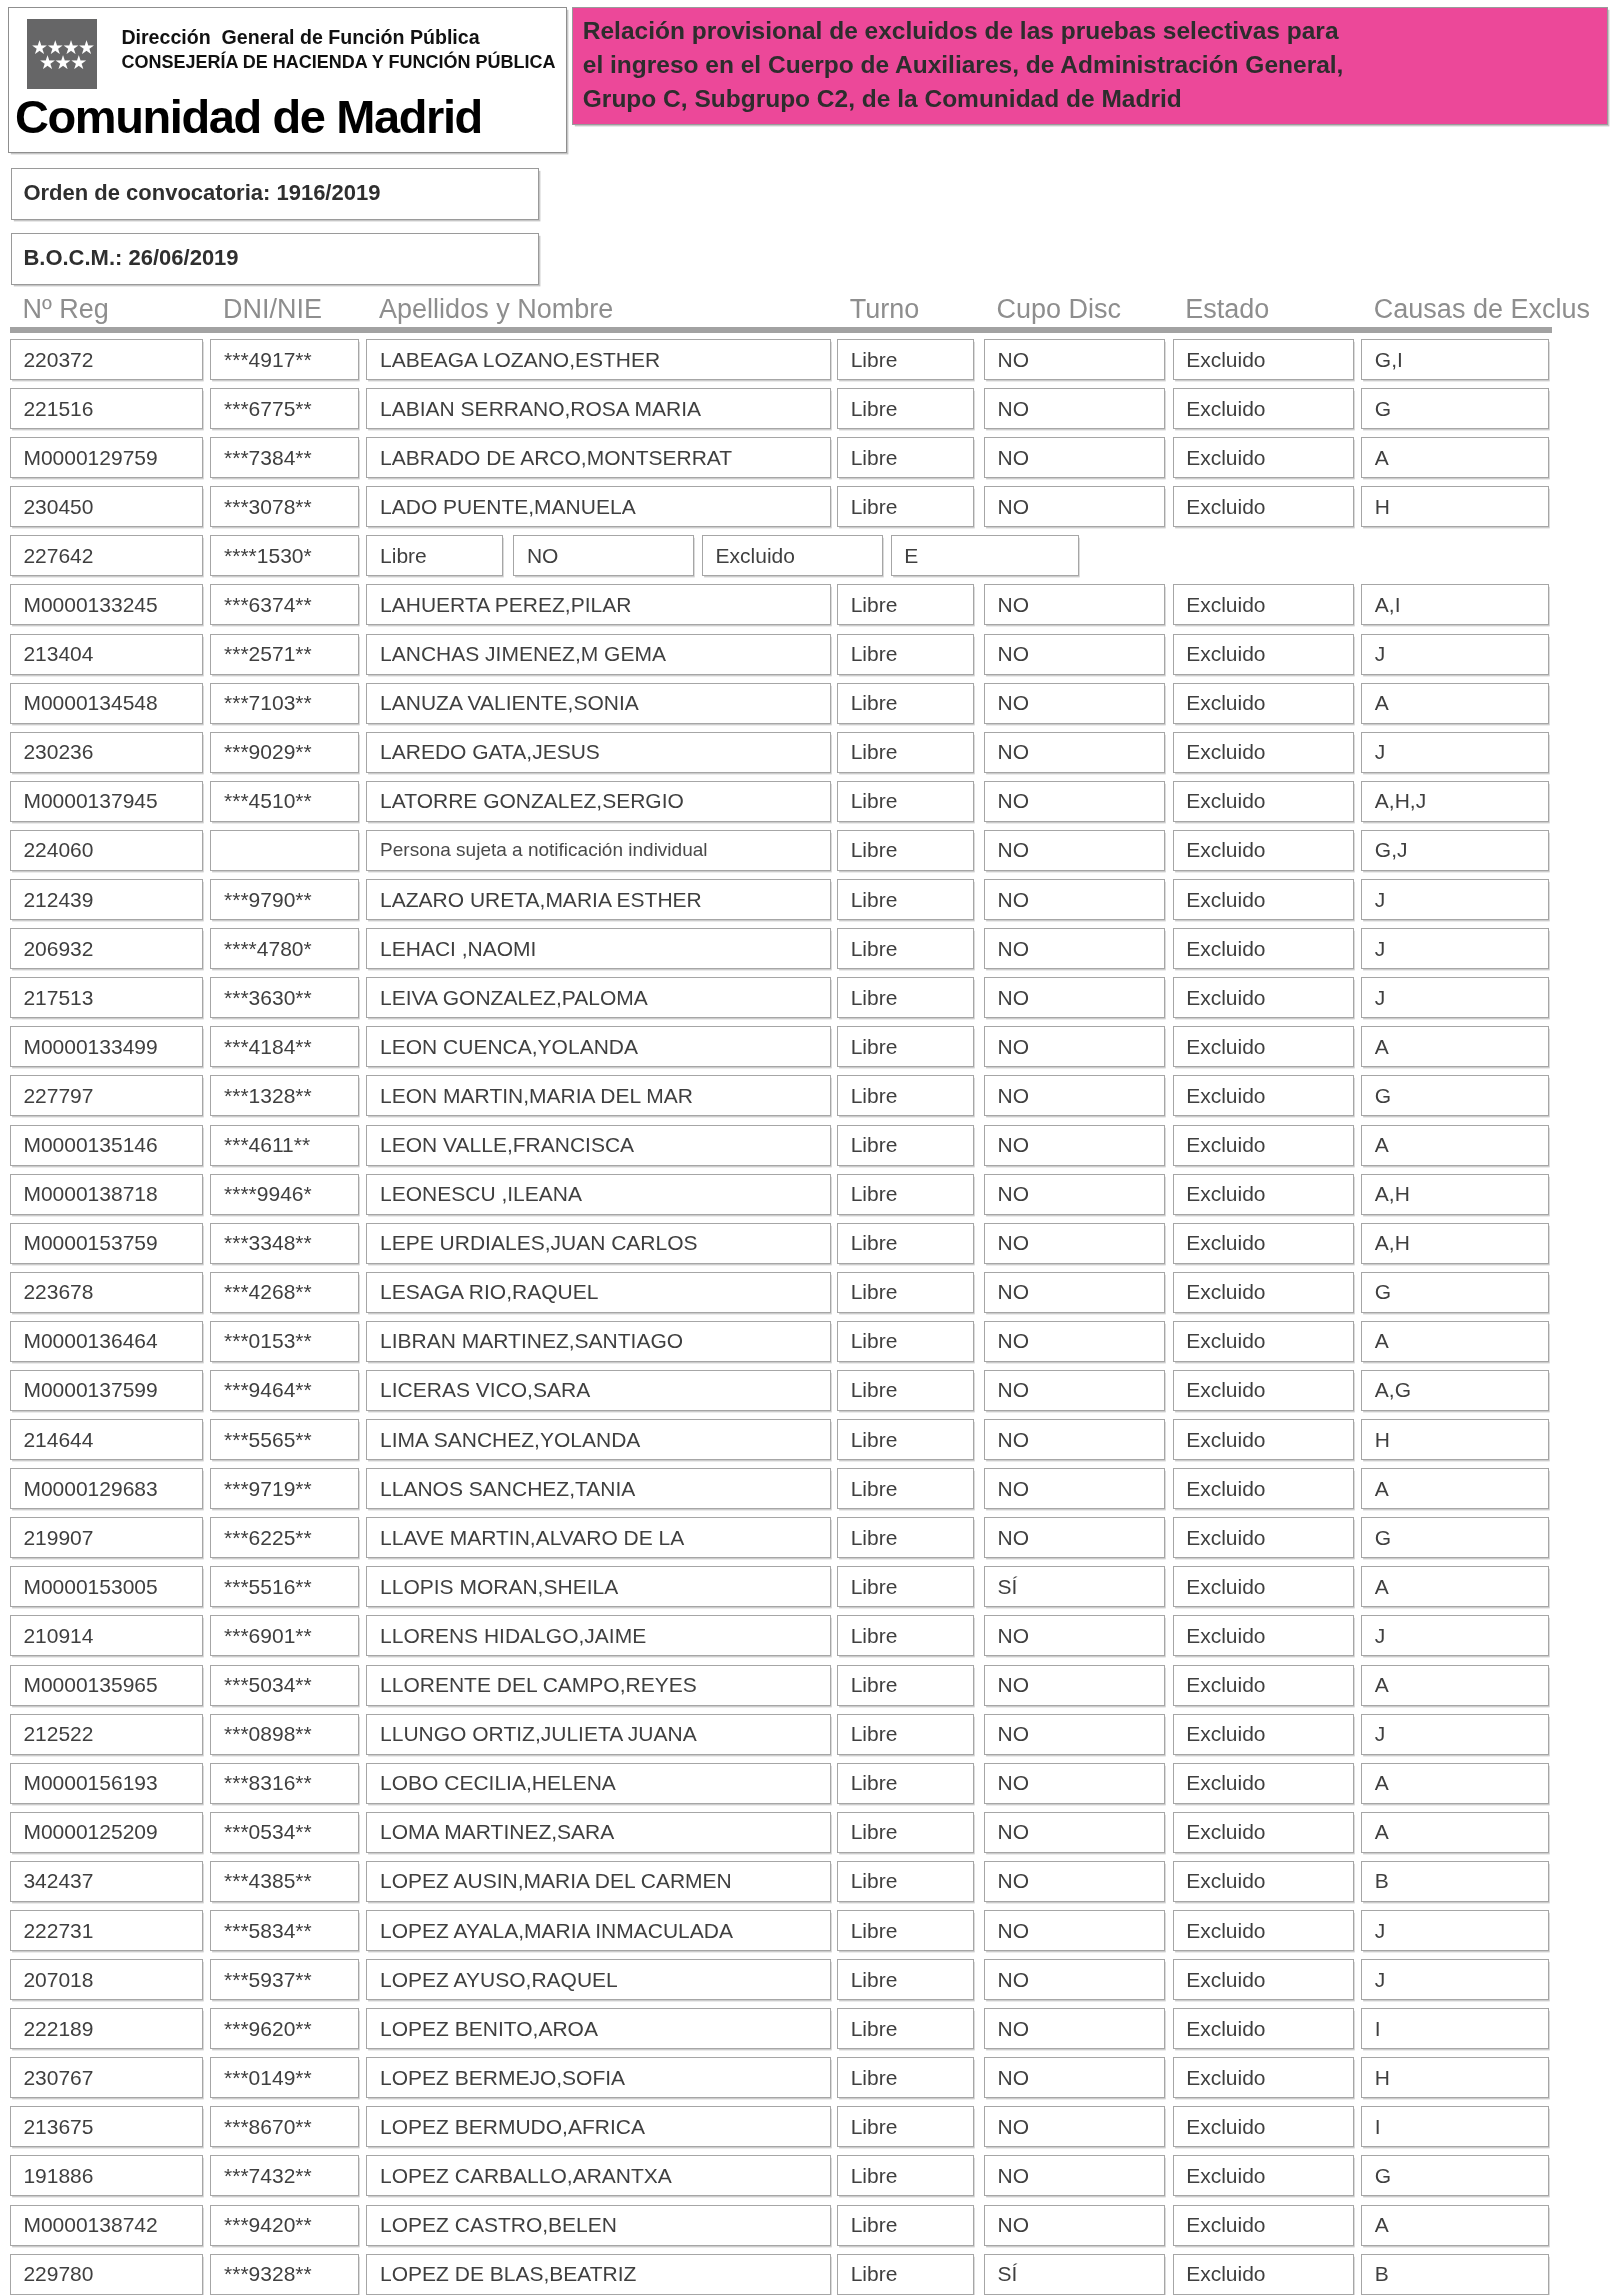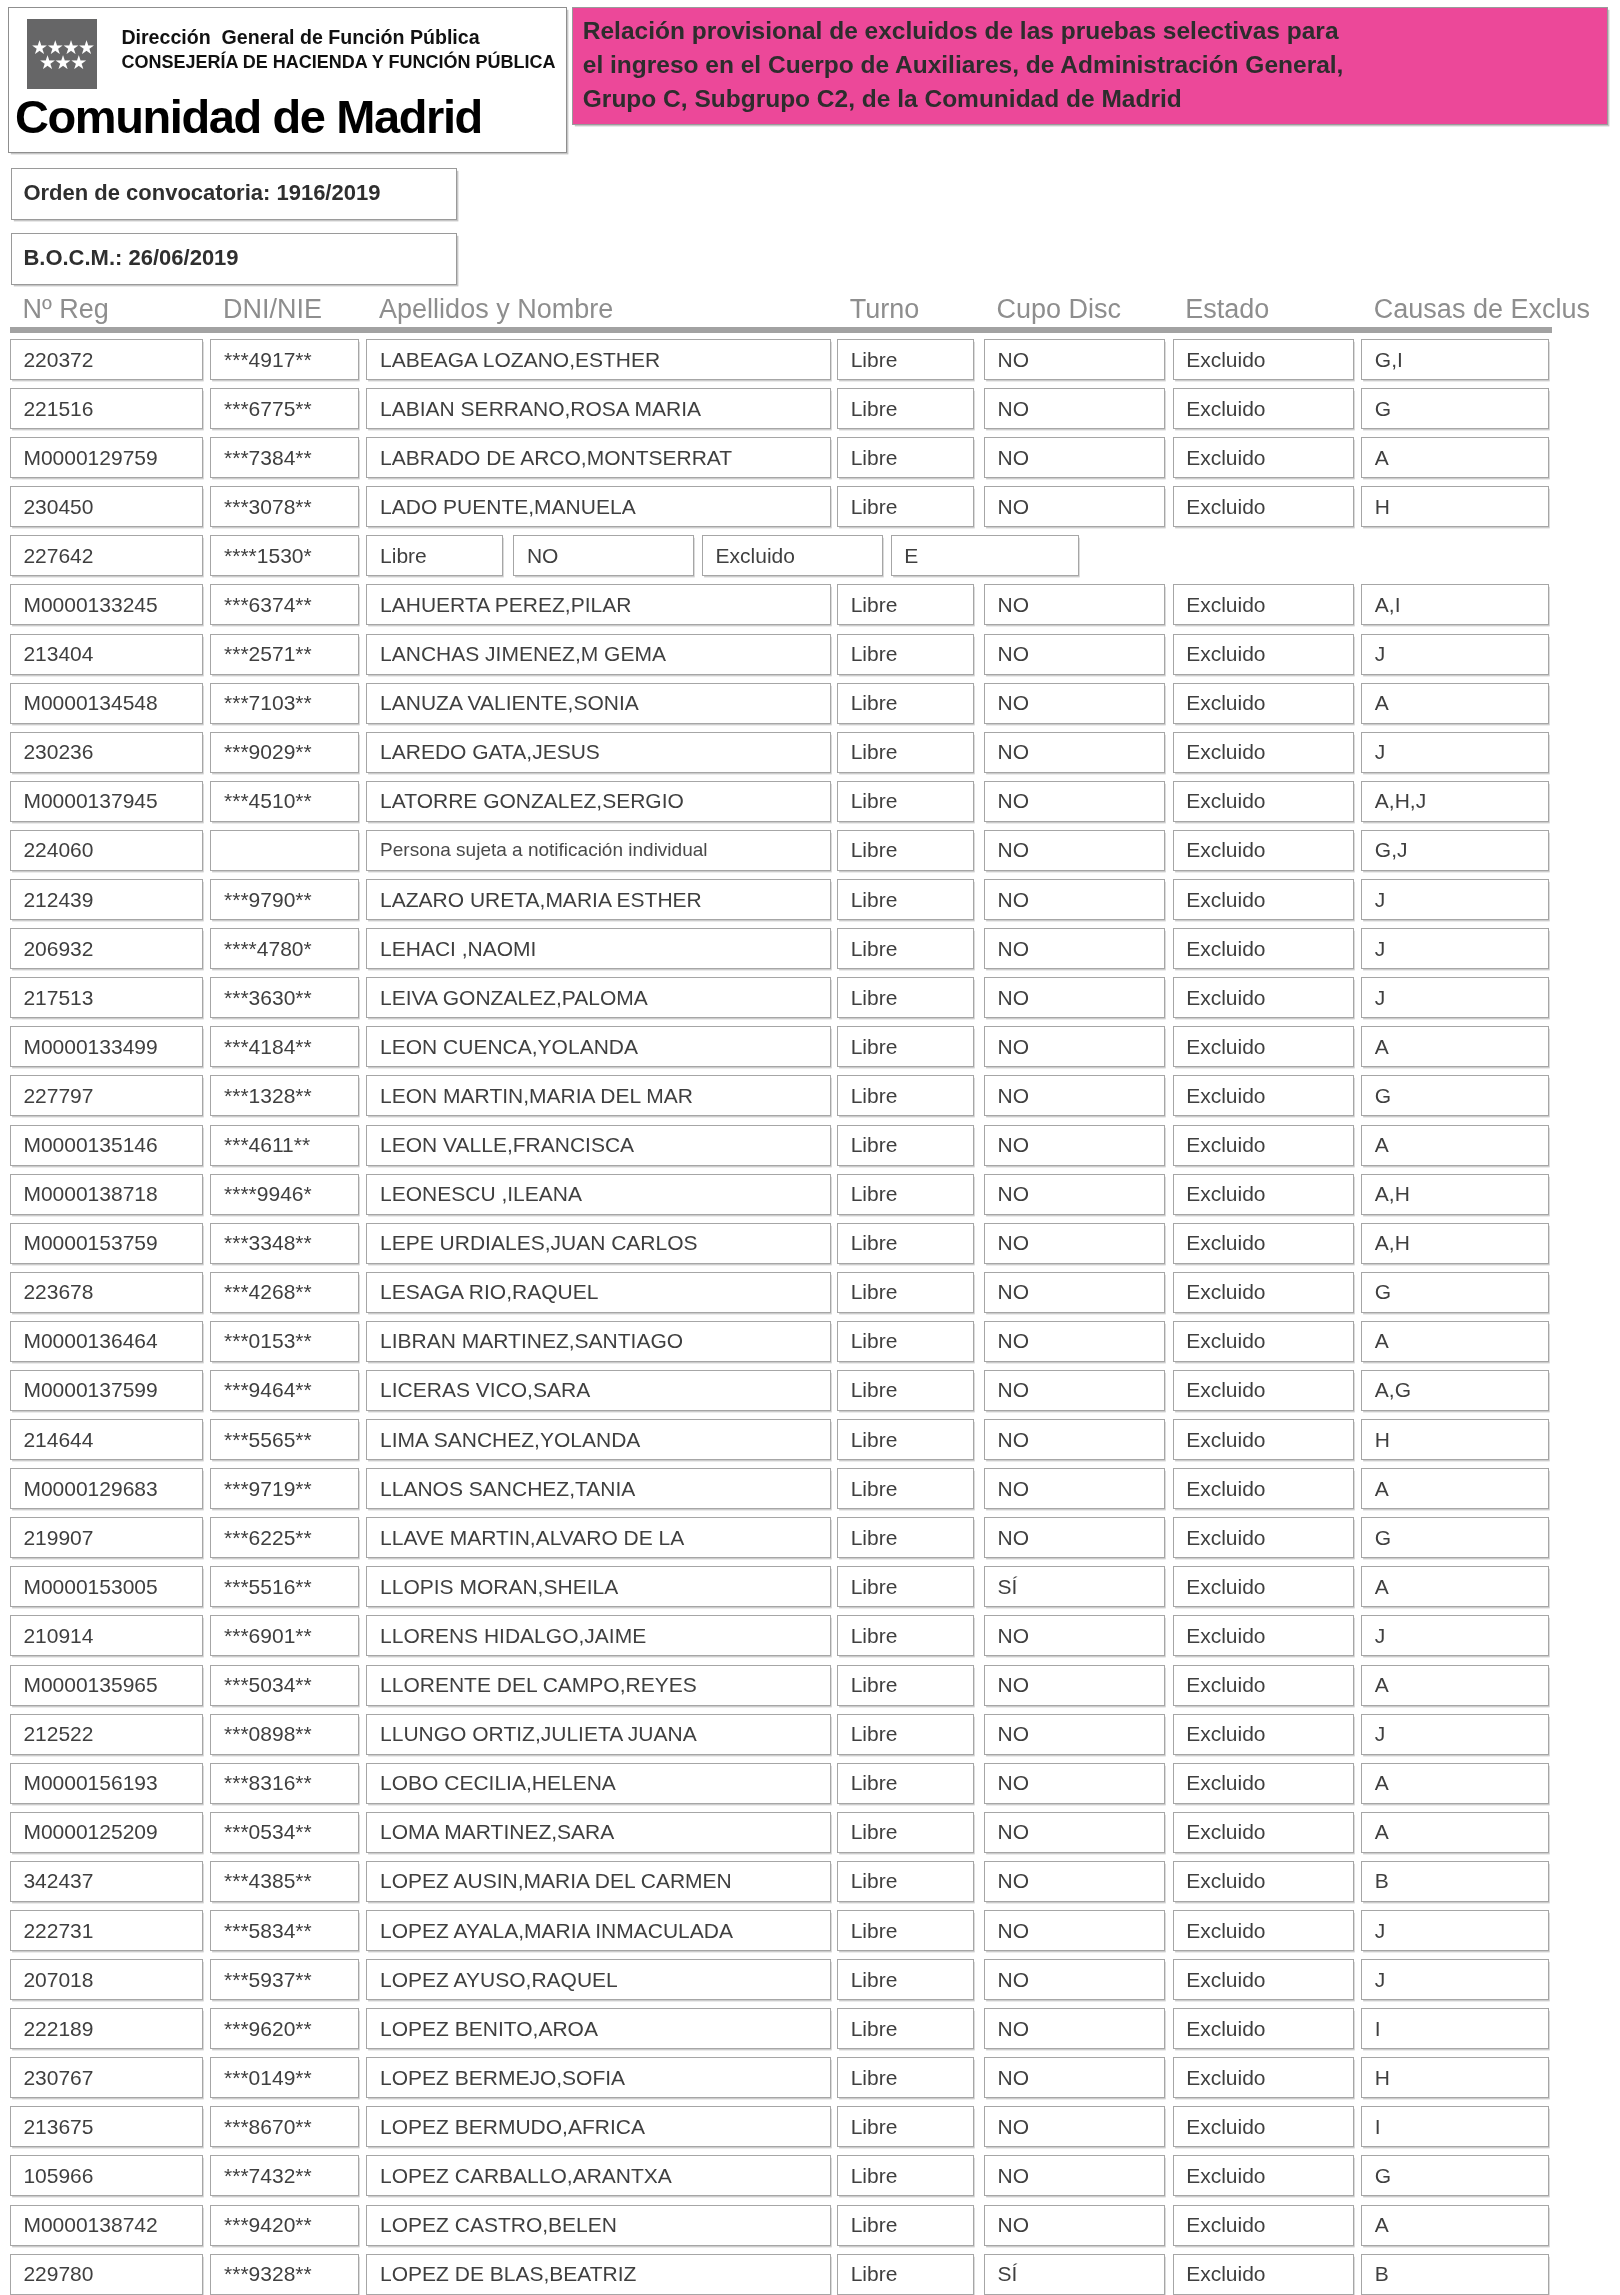--- a/index.html
+++ b/index.html
@@ -18,21 +18,21 @@
   .org-line2{font-size:18px;line-height:24px;white-space:pre;}
   .org-name{position:absolute;left:5.6px;top:81px;font-weight:bold;font-size:47px;
             letter-spacing:-1.4px;color:#000;white-space:nowrap;}
 
   .title-box{position:absolute;left:572px;top:7px;width:1036px;height:118px;
              border:1.4px solid #9a9a9a;box-shadow:2.1px 2.1px 0 -0.7px #c6c6c6;box-sizing:border-box;
              padding:5.6px 9.8px;background:#ec4899;}
   .title-line{font-weight:bold;font-size:24.5px;line-height:34px;color:#2d2d2d;white-space:nowrap;}
 
   
-  .info-box{position:absolute;left:11.2px;width:446px;height:52px;border:1.4px solid #9a9a9a;
+  .info-box{position:absolute;left:11.2px;width:528px;height:52px;border:1.4px solid #9a9a9a;
             box-shadow:2.1px 2.1px 0 -0.7px #c6c6c6;box-sizing:border-box;background:#fff;
             font-weight:bold;font-size:22px;color:#2f2f2f;line-height:48px;padding-left:11.2px;
             white-space:nowrap;overflow:hidden;}
   .info-orden{top:168px;}
   .info-bocm{top:233px;}
 
   
   .chead{position:absolute;left:9.8px;top:297px;display:flex;color:#8e8e8e;font-size:27px;line-height:24px;}
   .chead span{display:block;box-sizing:border-box;padding-left:12.6px;white-space:nowrap;}
   .thick-rule{position:absolute;left:9.8px;top:327px;width:1542px;height:5.6px;background:#a2a2a2;}
@@ -417,21 +417,21 @@
       <div class="trow">
         <div class="cell c1">213675</div>
         <div class="cell c2">***8670**</div>
         <div class="cell c3">LOPEZ BERMUDO,AFRICA</div>
         <div class="cell c4">Libre</div>
         <div class="cell c5">NO</div>
         <div class="cell c6">Excluido</div>
         <div class="cell c7">I</div>
       </div>
       <div class="trow">
-        <div class="cell c1">105966</div>
+        <div class="cell c1">191886</div>
         <div class="cell c2">***7432**</div>
         <div class="cell c3">LOPEZ CARBALLO,ARANTXA</div>
         <div class="cell c4">Libre</div>
         <div class="cell c5">NO</div>
         <div class="cell c6">Excluido</div>
         <div class="cell c7">G</div>
       </div>
       <div class="trow">
         <div class="cell c1">M0000138742</div>
         <div class="cell c2">***9420**</div>

